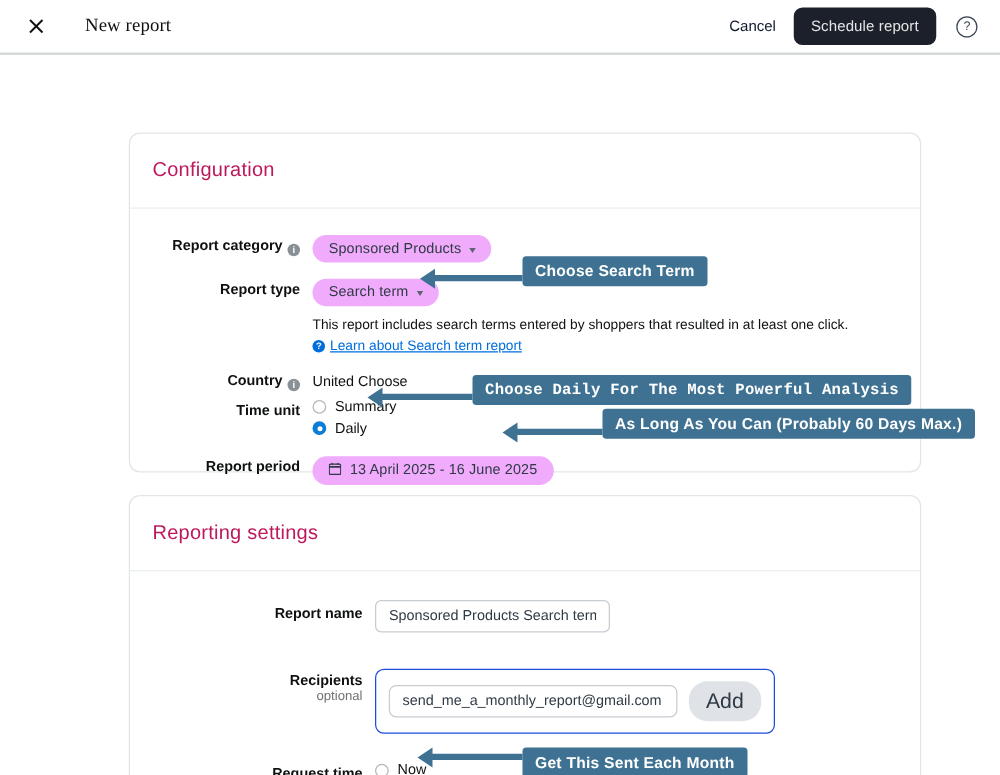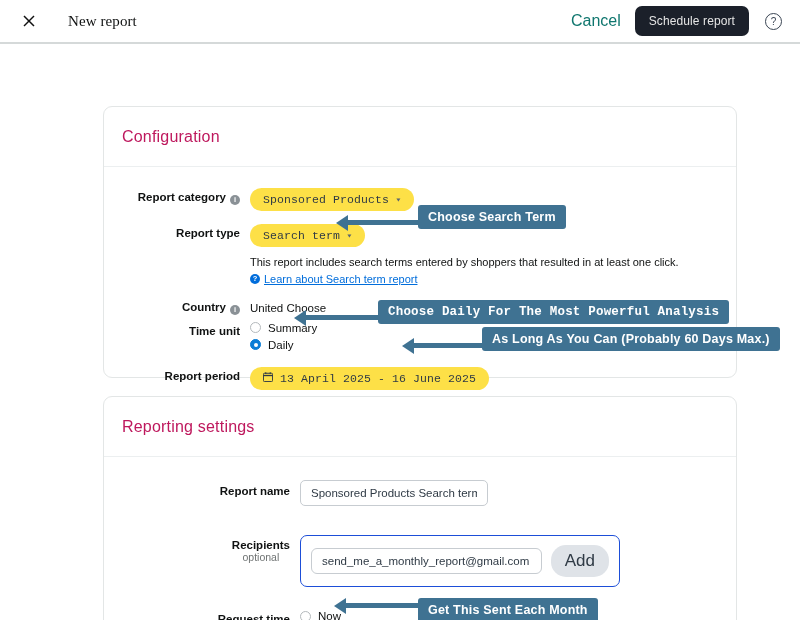--- a/index.html
+++ b/index.html
@@ -50,22 +50,22 @@
     letter-spacing: .1px;
     font-family: Liberation Serif, serif;
   }
   .topbar-right {
     margin-left: auto;
     display: flex;
     align-items: center;
     gap: 14px;
   }
   .cancel-link {
-    color: #0f766e;
-    font-size: 16px;
+    color: #0f172a;
+    font-size: 12px;
     cursor: pointer;
     text-decoration: none;
   }
   .primary-btn {
     background: #1b202a;
     color: #e5e5e5;
     border: none;
     border-radius: 7px;
     padding: 8px 14px;
     font-size: 12px;
@@ -136,21 +136,21 @@
     align-items: flex-start;
     justify-content: flex-end;
     gap: 4px;
   }
   .row-label .sub {
     display: block;
     font-weight: normal;
     color: #6f7373;
     font-size: 10.5px;
   }
-  .label-stack { display: flex; flex-direction: column; align-items: center; }
+  .label-stack { display: flex; flex-direction: column; align-items: flex-end; }
   .row-field { flex: 1; padding-top: 1px; }
 
   .info-icon {
     width: 10px; height: 10px;
     border-radius: 50%;
     background: #8a9196;
     color: #fff;
     font-size: 7.5px;
     line-height: 10px;
     text-align: center;
@@ -159,27 +159,27 @@
     flex: 0 0 auto;
     font-weight: bold;
     cursor: pointer;
   }
 
   
   .pill {
     display: inline-flex;
     align-items: center;
     gap: 7px;
-    background: #fde047;
+    background: #f0abfc;
     border: none;
     border-radius: 16px;
     padding: 5px 13px;
     font-size: 11.5px;
     color: #2f3a45;
-    font-family: Liberation Mono, monospace;
+    font-family: Liberation Sans, sans-serif;
     cursor: pointer;
     letter-spacing: .1px;
   }
   .pill .chev {
     font-size: 8px;
     color: #5a6570;
     transform: scaleX(1.3);
   }
   .pill .cal {
     font-size: 10px;

